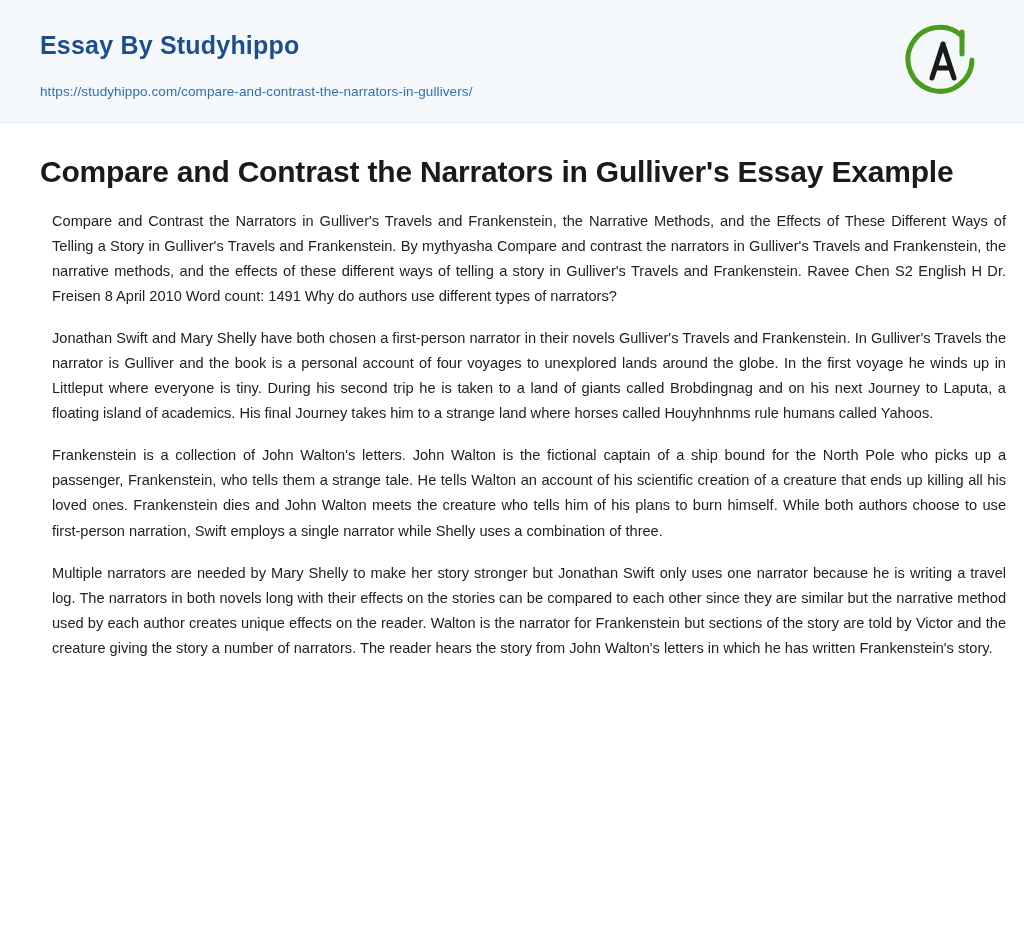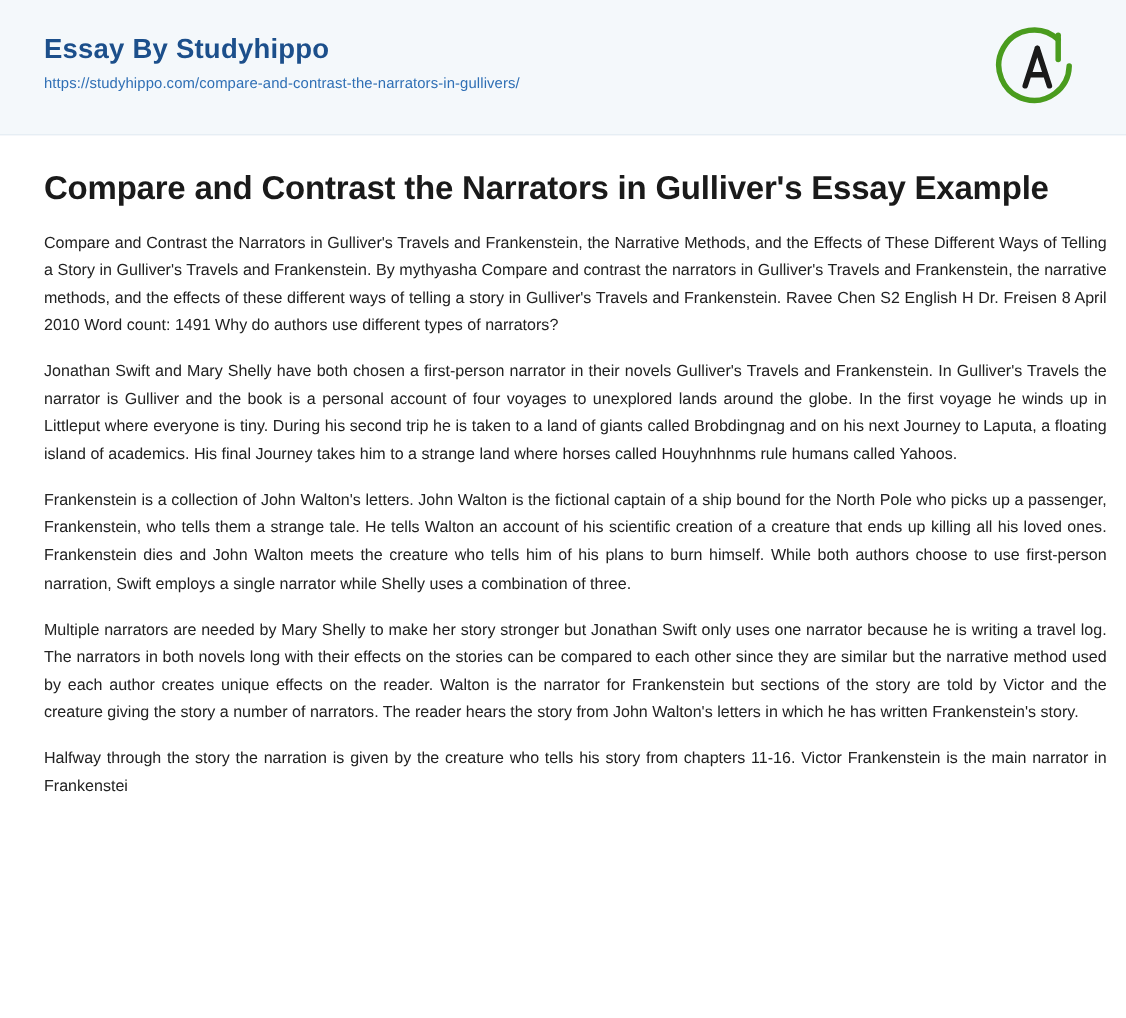--- a/index.html
+++ b/index.html
@@ -35,21 +35,21 @@
   .brand {
     font-size: 25px;
     font-weight: bold;
     color: #1c4f8b;
     letter-spacing: 0.2px;
     line-height: 1.1;
     margin: 0;
   }
 
   .site-url {
-    margin-top: 8px;
+    margin-top: 24px;
     font-size: 13.5px;
     color: #2f6fb5;
     letter-spacing: 0.1px;
     word-break: break-all;
   }
 
   .logo {
     position: absolute;
     right: 42px;
     top: 22px;
@@ -69,21 +69,21 @@
     color: #1a1a1a;
     margin: 0 0 18px 0;
     letter-spacing: -0.2px;
   }
 
   .para {
     font-size: 14.6px;
     line-height: 1.72;
     text-align: justify;
     color: #222222;
-    margin: 0 0 17px 0;
+    margin: 0 0 17px 12px;
   }
 
   .para:last-child {
     margin-bottom: 0;
   }
 </style>
 </head>
 <body>
 
 <div class="page">
@@ -101,16 +101,15 @@
     </div>
   </div>
 
   <div class="article">
     <h1 class="title">Compare and Contrast the Narrators in Gulliver's Essay Example</h1>
 
     <p class="para">Compare and Contrast the Narrators in Gulliver's Travels and Frankenstein, the Narrative Methods, and the Effects of These Different Ways of Telling a Story in Gulliver's Travels and Frankenstein. By mythyasha Compare and contrast the narrators in Gulliver's Travels and Frankenstein, the narrative methods, and the effects of these different ways of telling a story in Gulliver's Travels and Frankenstein. Ravee Chen S2 English H Dr. Freisen 8 April 2010 Word count: 1491 Why do authors use different types of narrators?</p>
     <p class="para">Jonathan Swift and Mary Shelly have both chosen a first-person narrator in their novels Gulliver's Travels and Frankenstein. In Gulliver's Travels the narrator is Gulliver and the book is a personal account of four voyages to unexplored lands around the globe. In the first voyage he winds up in Littleput where everyone is tiny. During his second trip he is taken to a land of giants called Brobdingnag and on his next Journey to Laputa, a floating island of academics. His final Journey takes him to a strange land where horses called Houyhnhnms rule humans called Yahoos.</p>
     <p class="para">Frankenstein is a collection of John Walton's letters. John Walton is the fictional captain of a ship bound for the North Pole who picks up a passenger, Frankenstein, who tells them a strange tale. He tells Walton an account of his scientific creation of a creature that ends up killing all his loved ones. Frankenstein dies and John Walton meets the creature who tells him of his plans to burn himself. While both authors choose to use first-person narration, Swift employs a single narrator while Shelly uses a combination of three.</p>
     <p class="para">Multiple narrators are needed by Mary Shelly to make her story stronger but Jonathan Swift only uses one narrator because he is writing a travel log. The narrators in both novels long with their effects on the stories can be compared to each other since they are similar but the narrative method used by each author creates unique effects on the reader. Walton is the narrator for Frankenstein but sections of the story are told by Victor and the creature giving the story a number of narrators. The reader hears the story from John Walton's letters in which he has written Frankenstein's story.</p>
-    <p class="para">Halfway through the story the narration is given by the creature who tells his story from chapters 11-16. Victor Frankenstein is the main narrator in Frankenstei</p>
   </div>
 
 </div>
 
 </body></html>

